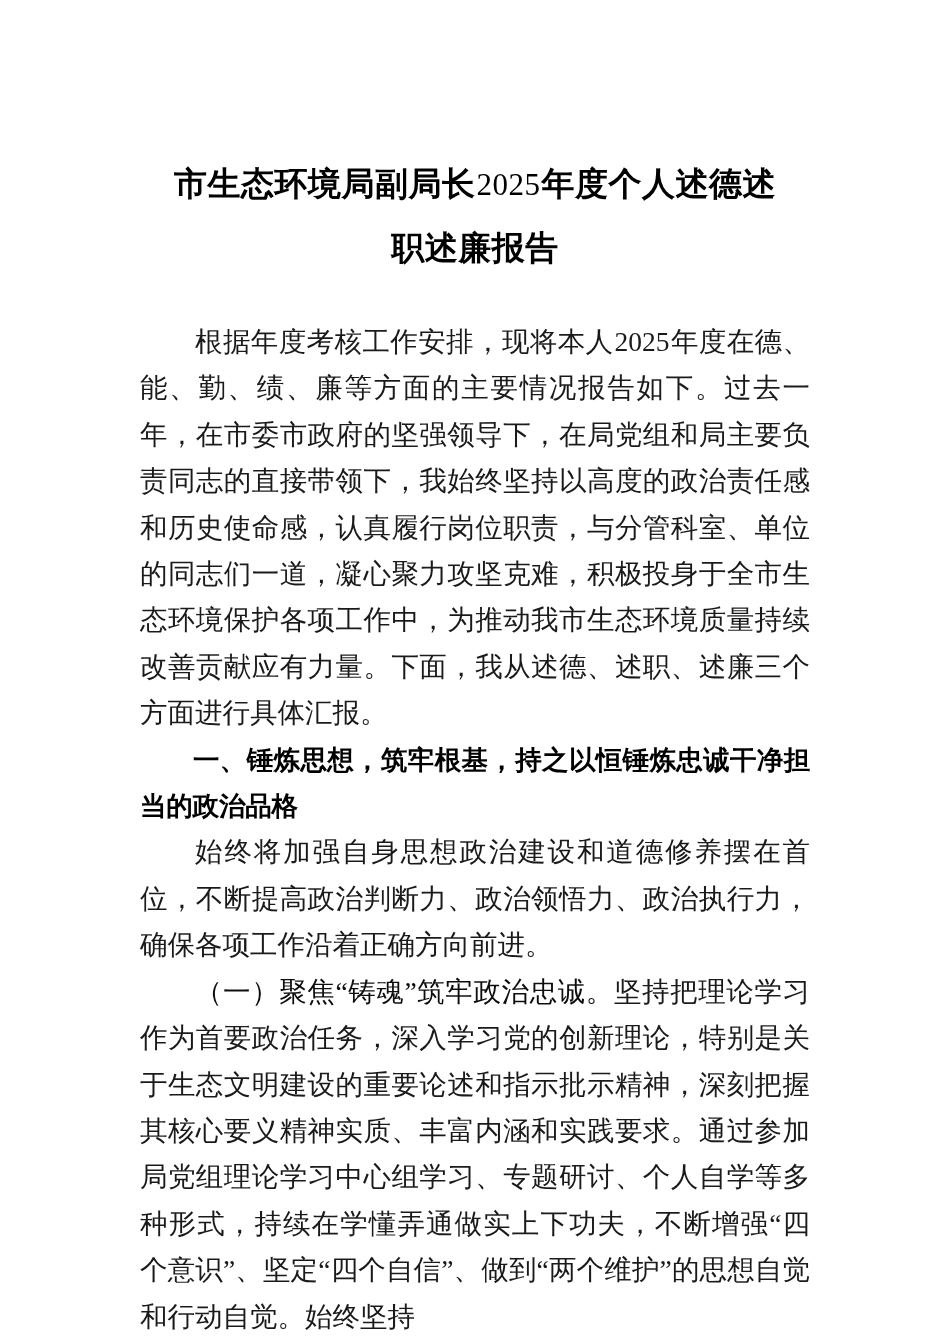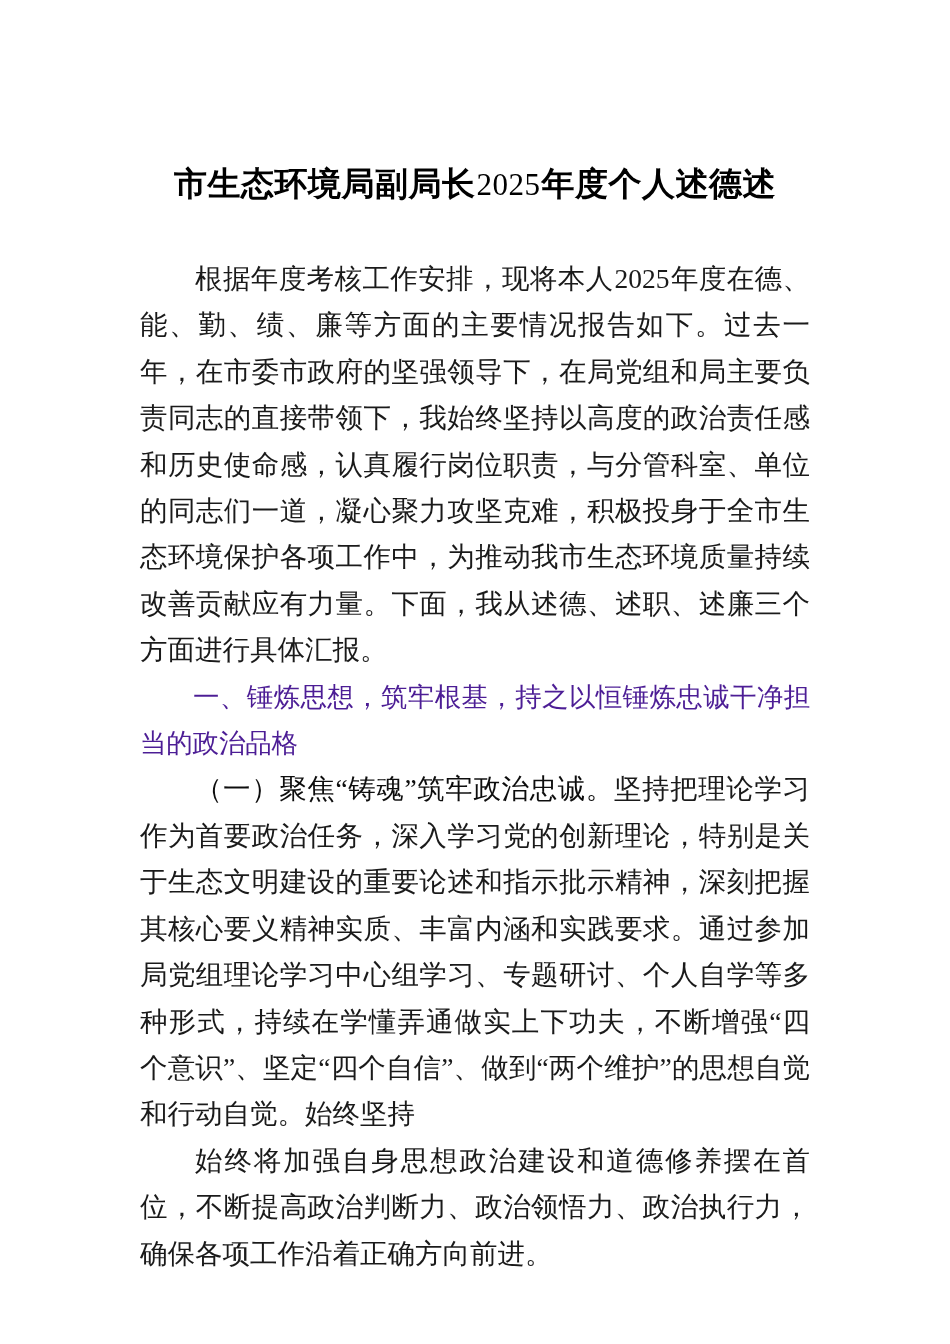--- a/index.html
+++ b/index.html
@@ -60,28 +60,28 @@
 
   
   .para.first {
     margin-top: 40px;
   }
 
   
   .h1-section {
     margin: 0;
     font-family: "DejaVu Sans", "Liberation Sans", sans-serif;
-    font-weight: 400;
+    font-weight: 700;
     font-size: 26.5px;
     line-height: 46.4px;
     text-align: justify;
     text-justify: inter-ideograph;
     text-indent: 2em;
     word-break: break-all;
-    color: #4c1d95;
+    color: #000000;
     letter-spacing: -0.2px;
   }
 
   
   .sub-lead {
     font-family: "Liberation Serif", "DejaVu Serif", serif;
     color: #0d0d0d;
   }
 
   
@@ -96,24 +96,25 @@
   }
 </style>
 </head>
 <body>
 
 <div class="page">
   <div class="content">
 
     <h1 class="doc-title">
       <span>市生态环境局副局长</span><span class="num">2025</span><span>年度个人述德述</span><br>
+      <span>职述廉报告</span>
     </h1>
 
     <p class="para first">根据年度考核工作安排，现将本人<span class="num">2025</span>年度在德、能、勤、绩、廉等方面的主要情况报告如下。过去一年，在市委市政府的坚强领导下，在局党组和局主要负责同志的直接带领下，我始终坚持以高度的政治责任感和历史使命感，认真履行岗位职责，与分管科室、单位的同志们一道，凝心聚力攻坚克难，积极投身于全市生态环境保护各项工作中，为推动我市生态环境质量持续改善贡献应有力量。下面，我从述德、述职、述廉三个方面进行具体汇报。</p>
 
     <p class="h1-section">一、锤炼思想，筑牢根基，持之以恒锤炼忠诚干净担当的政治品格</p>
 
+    <p class="para">始终将加强自身思想政治建设和道德修养摆在首位，不断提高政治判断力、政治领悟力、政治执行力，确保各项工作沿着正确方向前进。</p>
+
     <p class="para"><span class="sub-lead">（一）聚焦“铸魂”筑牢政治忠诚。</span><span>坚持把理论学习作为首要政治任务，深入学习党的创新理论，特别是关于生态文明建设的重要论述和指示批示精神，深刻把握其核心要义精神实质、丰富内涵和实践要求。通过参加局党组理论学习中心组学习、专题研讨、个人自学等多种形式，持续在学懂弄通做实上下功夫，不断增强“四个意识”、坚定“四个自信”、做到“两个维护”的思想自觉和行动自觉。始终坚持</span></p>
-
-    <p class="para">始终将加强自身思想政治建设和道德修养摆在首位，不断提高政治判断力、政治领悟力、政治执行力，确保各项工作沿着正确方向前进。</p>
 
   </div>
 </div>
 
 </body></html>

